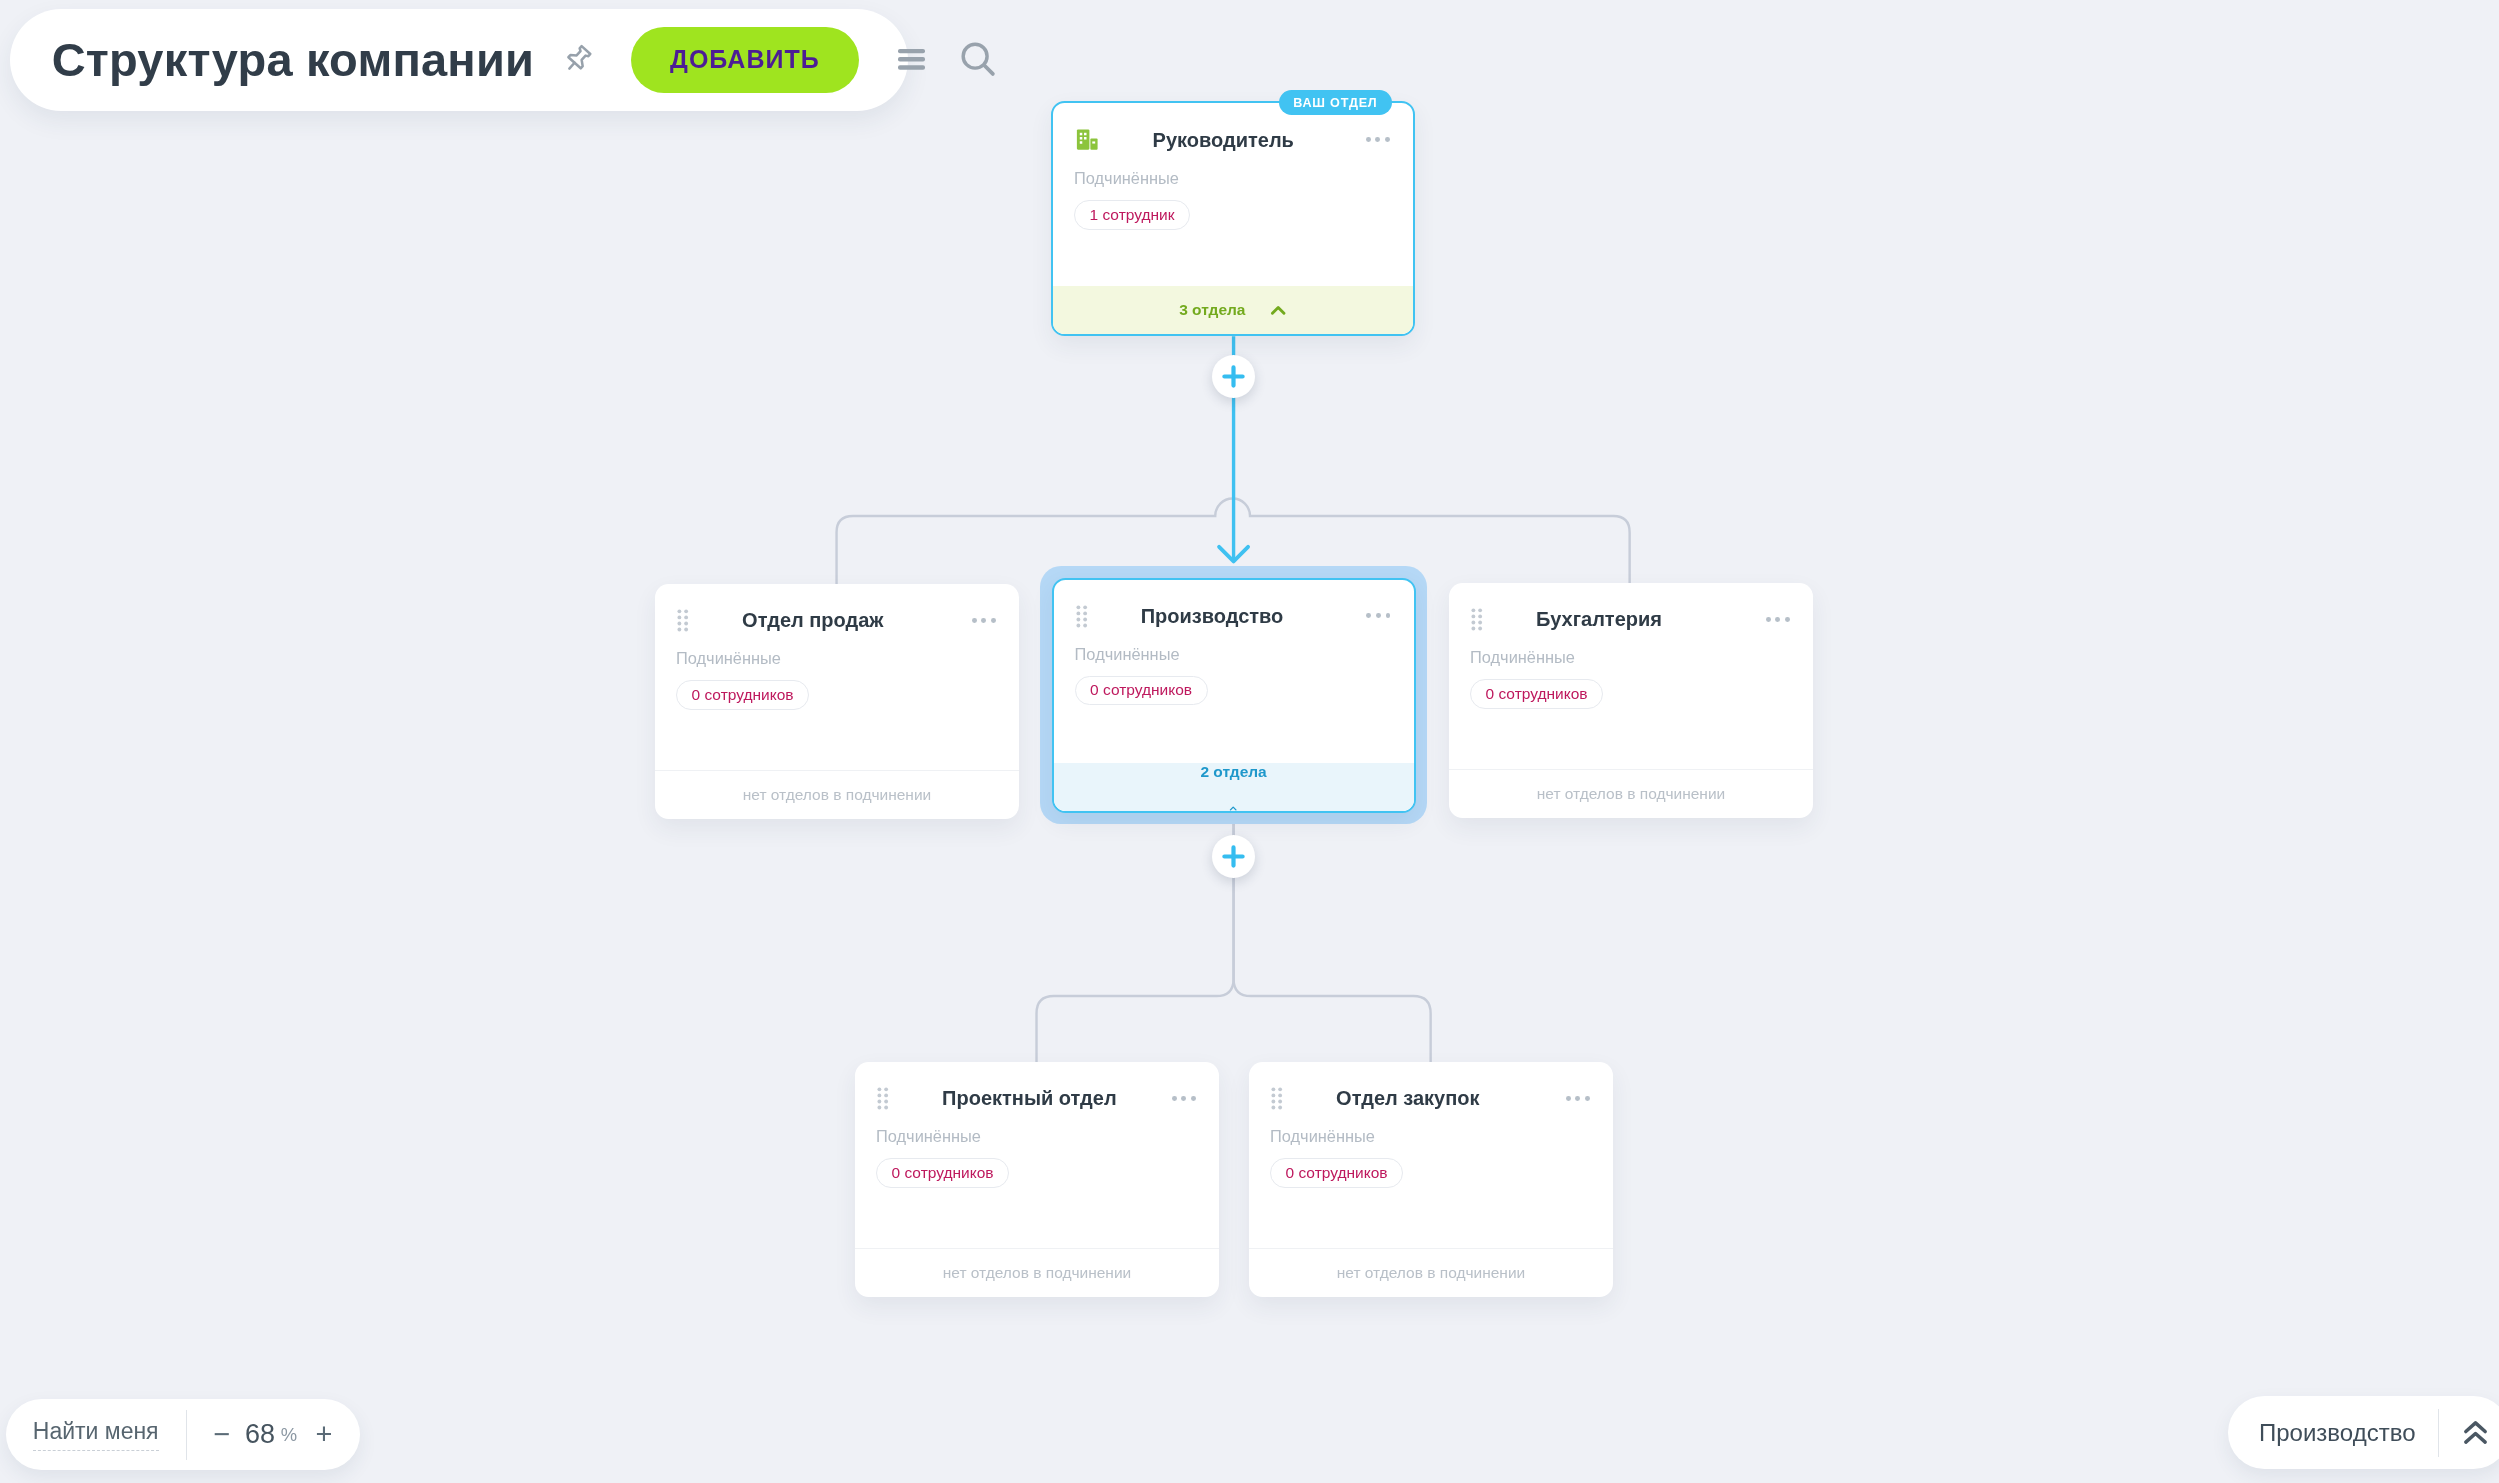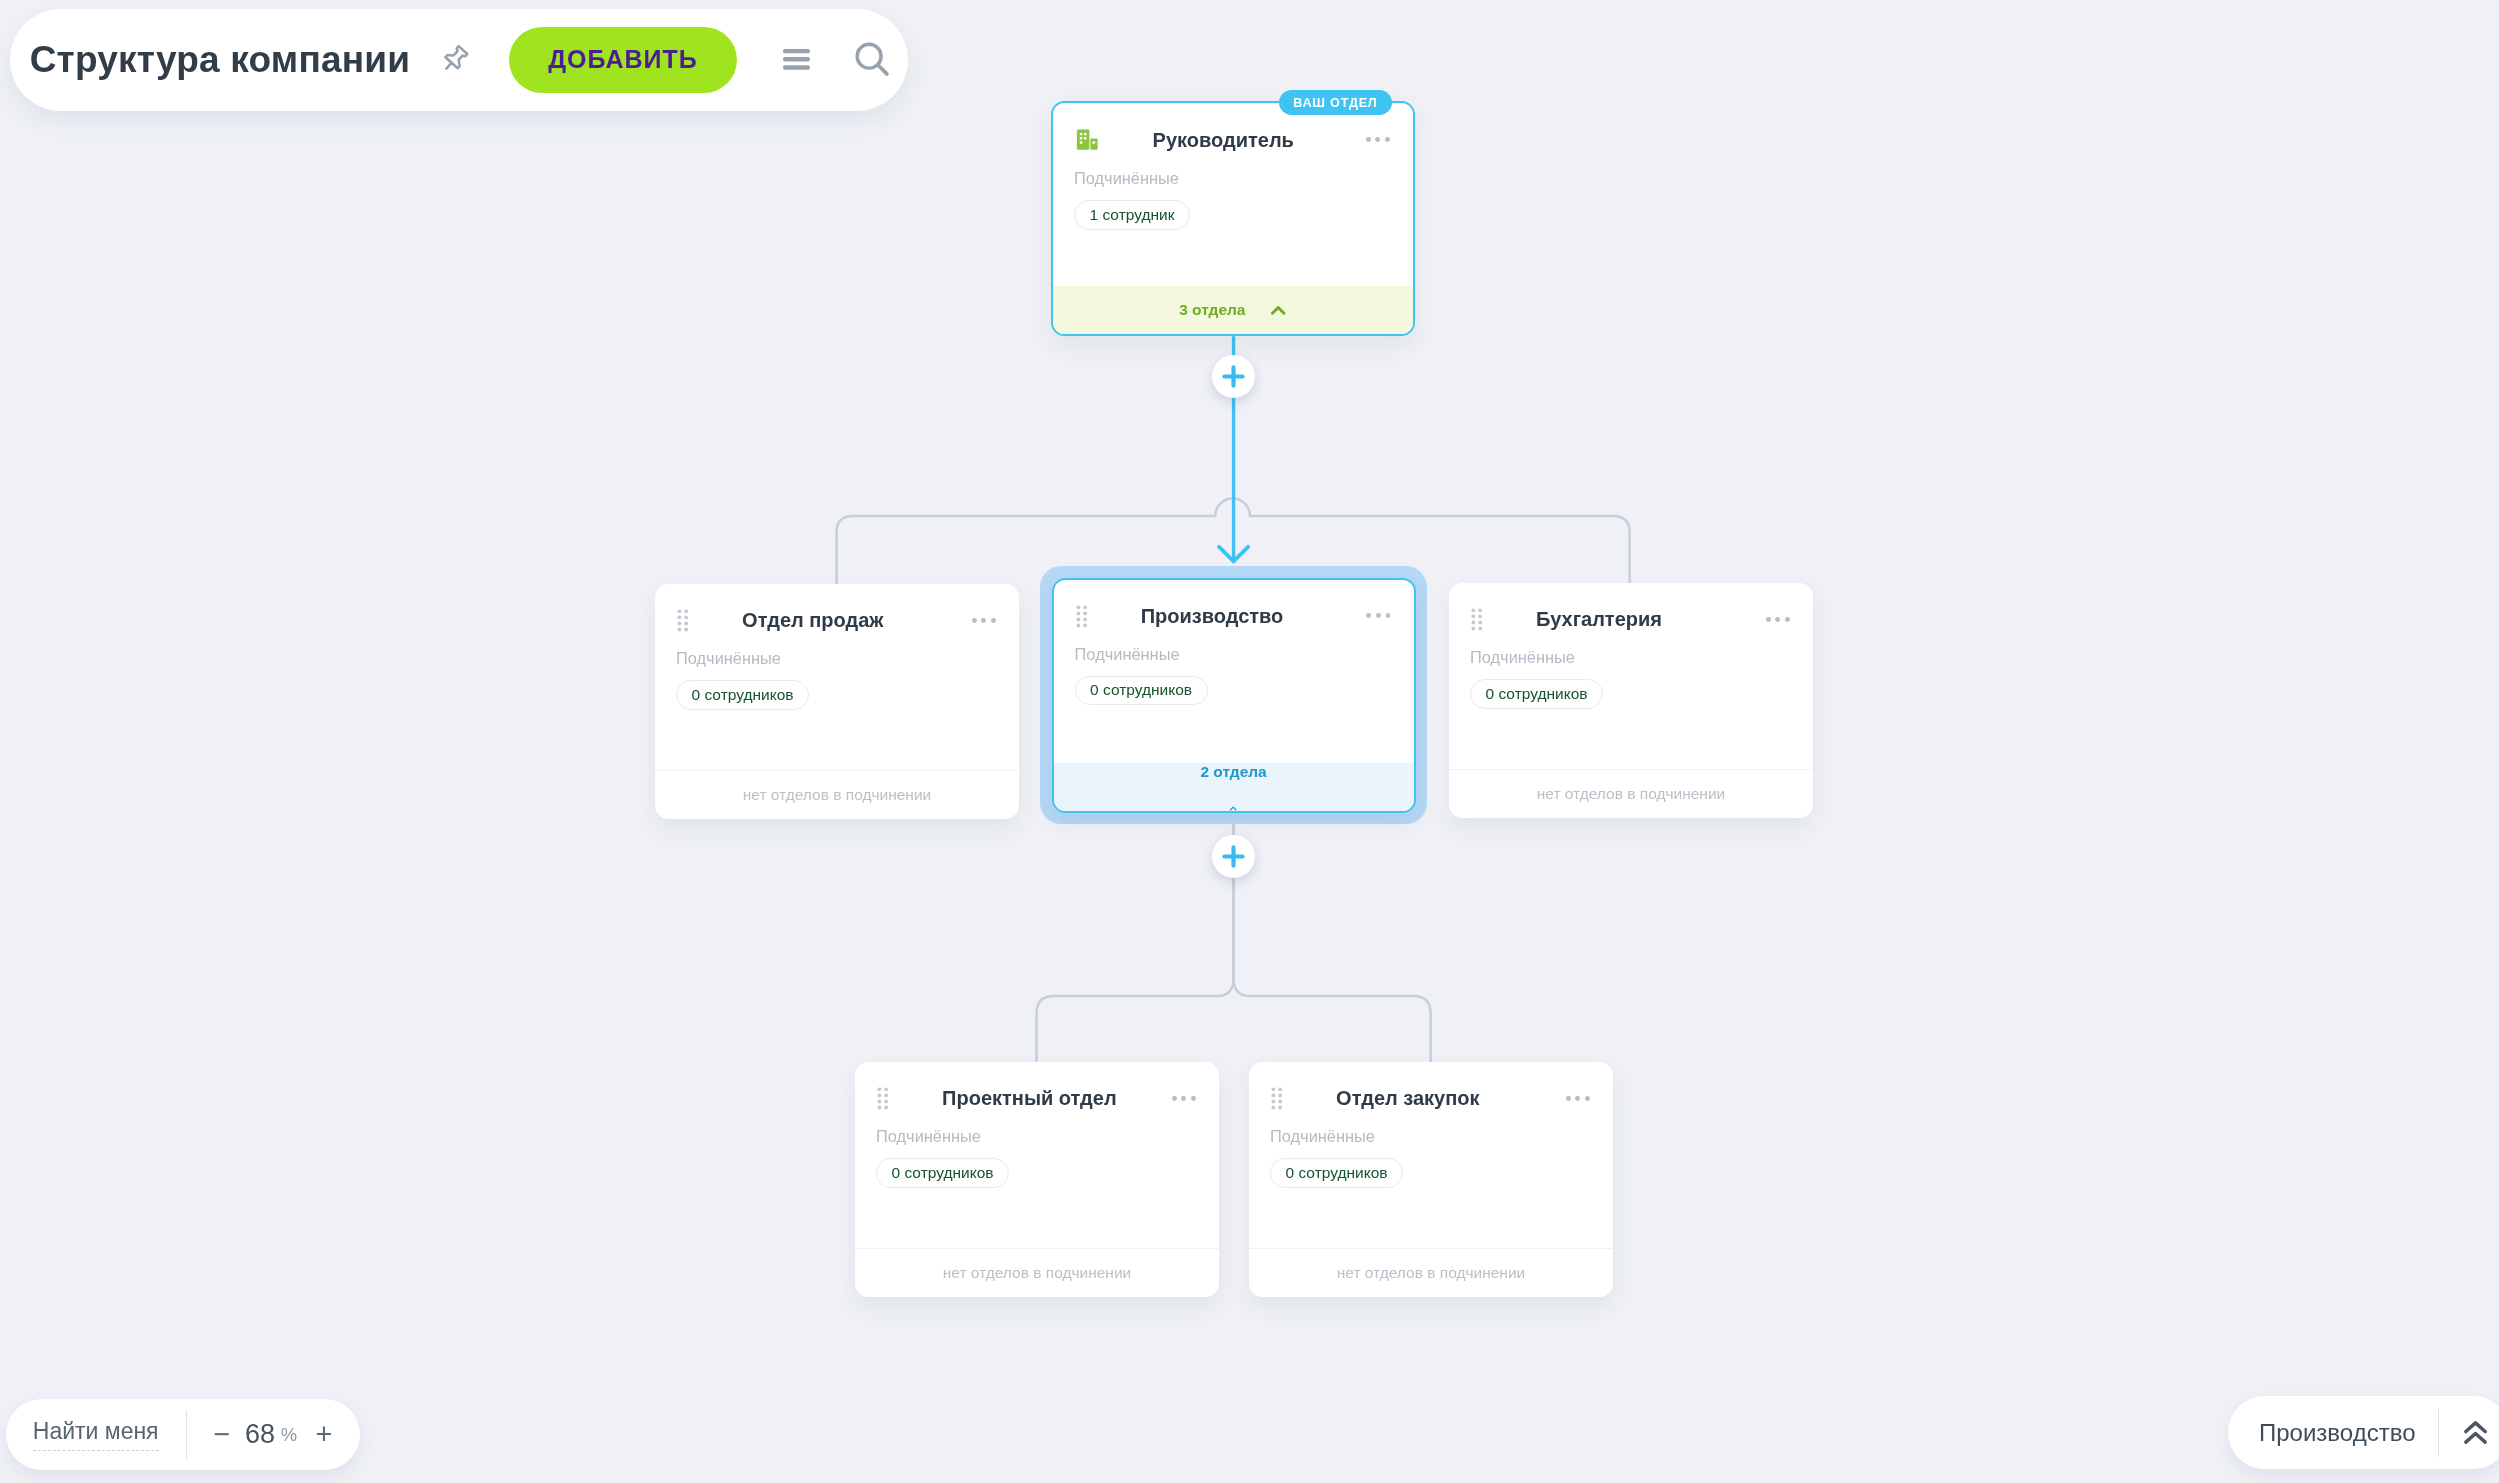--- a/index.html
+++ b/index.html
@@ -2,21 +2,21 @@
 <html><head>
 <meta charset="utf-8">
 <style>
   html,body{margin:0;padding:0;}
   body{font-family:"Liberation Sans","DejaVu Sans",sans-serif;}
   #canvas{position:relative;width:2500px;height:1484px;background:#EFF1F6;overflow:hidden;}
 
   
   .header-pill{position:absolute;left:9.7px;top:8.7px;width:898px;height:102px;background:#fff;
     border-radius:51px;box-shadow:0 9.7px 25px rgba(44,62,86,.08);display:flex;align-items:center;}
-  .header-title{margin-left:20px;font-size:37px;font-weight:600;color:#313D49;letter-spacing:0.2px;white-space:nowrap;}
+  .header-title{margin-left:42px;font-size:47px;font-weight:600;color:#313D49;letter-spacing:0.2px;white-space:nowrap;}
   .pin-btn{margin-left:25px;width:39px;height:39px;display:flex;align-items:center;justify-content:center;cursor:pointer;}
   .add-btn{margin-left:35px;height:66px;padding:0 39px;background:#9FE41F;border:none;border-radius:33px;
     font-family:inherit;font-size:25px;font-weight:700;color:#4c1d95;letter-spacing:1px;cursor:pointer;display:flex;align-items:center;}
   .menu-btn,.search-btn{margin-left:29px;width:46px;height:46px;display:flex;align-items:center;justify-content:center;cursor:pointer;background:none;border:none;padding:0;}
   .menu-btn{margin-left:37px;}
 
   
   svg.wires{position:absolute;left:0;top:0;z-index:1;}
 
   
@@ -25,21 +25,21 @@
   .card.bordered{border:2.4px solid #41C3F2;}
   .sel-ring{position:absolute;width:387px;height:258px;background:#B5D8F6;border-radius:21px;z-index:2;}
   .sel-ring .card{left:11.6px;top:11.6px;}
 
   .card-head{display:flex;align-items:center;padding:24px 21px 0 21px;}
   .card-title{margin-left:12.6px;font-size:20px;font-weight:700;color:#2F3B46;white-space:nowrap;padding-left:40px;}
   .dots-menu{position:absolute;top:30px;right:19.3px;display:flex;gap:4.8px;cursor:pointer;padding:3.9px;}
   .dots-menu i{width:4.8px;height:4.8px;border-radius:50%;background:#B6BFC8;}
   .sub-label{margin:16.4px 21px 0 21px;font-size:16.4px;color:#B3BBC4;}
   .chip{display:inline-block;margin:11.6px 0 0 21px;padding:4.8px 14.5px;border:1.9px solid #E7EAEF;border-radius:17.4px;
-    font-size:15.5px;color:#14532d;background:#fff;}
+    font-size:15.5px;color:#be185d;background:#fff;}
   .card-foot{position:absolute;left:0;right:0;bottom:0;height:48px;display:flex;align-items:center;justify-content:center;
     gap:25px;border-radius:0 0 11.6px 11.6px;font-size:15.5px;cursor:pointer;}
   .foot-plain{border-top:1px solid #EFF1F4;color:#B9C0C8;cursor:default;}
   .foot-green{background:#F3F8DF;color:#73AA1E;font-weight:600;}
   .foot-cyan{background:#E9F5FB;color:#1F98CB;font-weight:600;flex-direction:column;}
 
   .your-dept-badge{position:absolute;top:-12.6px;right:21px;height:25px;display:flex;align-items:center;
     background:#41C3F2;color:#fff;font-size:12.6px;font-weight:700;letter-spacing:0.8px;
     padding:0 14.5px;border-radius:13.5px;z-index:3;}
 

